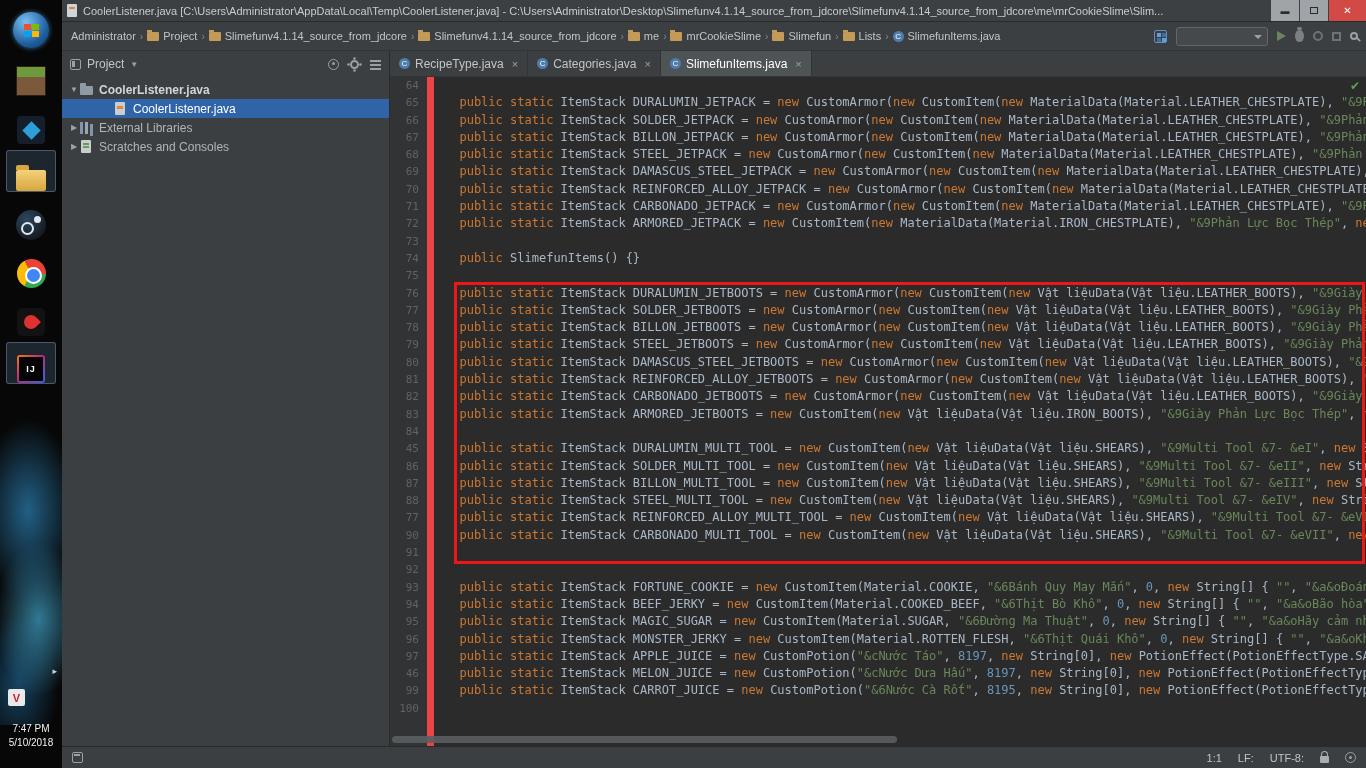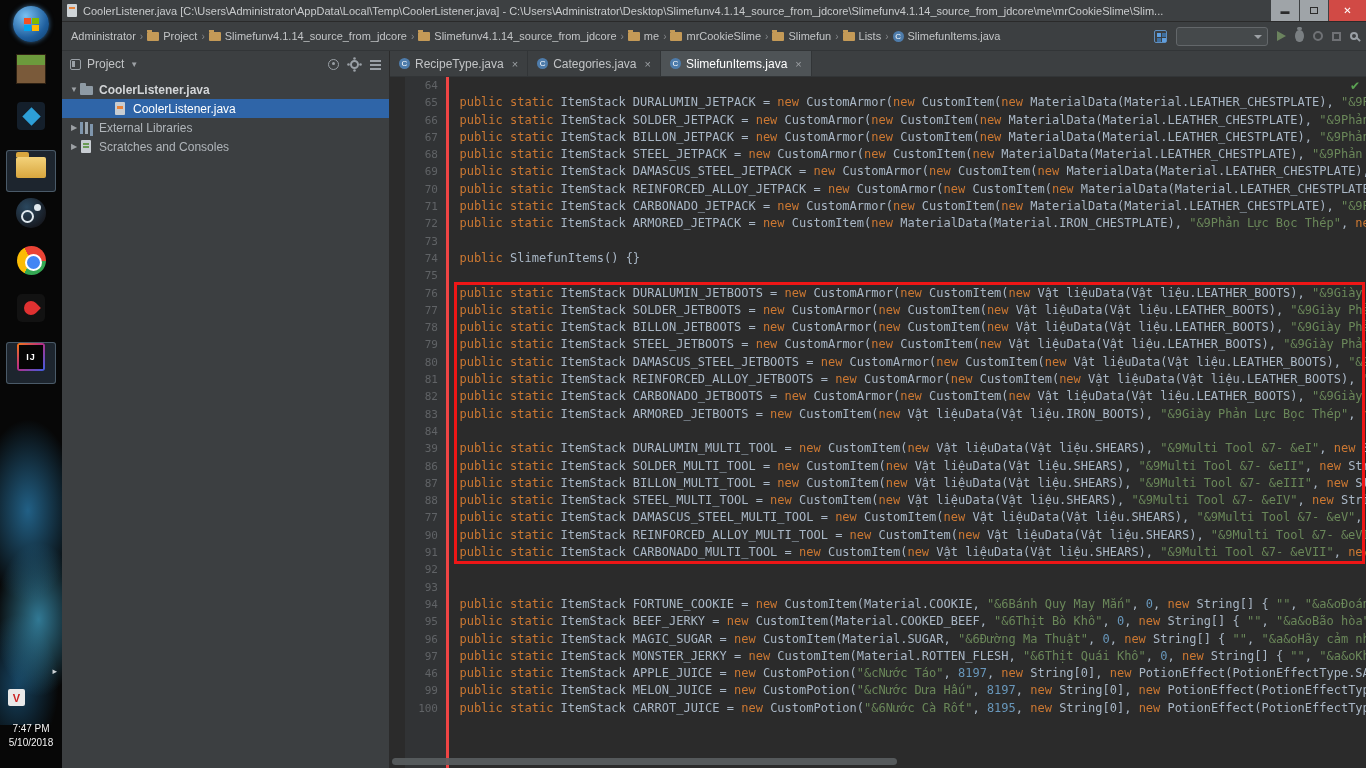--- a/index.html
+++ b/index.html
@@ -8,21 +8,21 @@
         font-family:"Liberation Sans","DejaVu Sans",sans-serif;cursor:default}
 
   
   .taskbar{position:absolute;left:0;top:0;width:62px;height:768px;background:#070707;z-index:20;overflow:hidden}
   .tb-glow{position:absolute;left:0;right:0;top:395px;height:330px;pointer-events:none;
     background:
       radial-gradient(70px 130px at 45% 35%, rgba(40,118,165,.80), transparent 70%),
       radial-gradient(62px 110px at 62% 68%, rgba(72,182,224,.65), transparent 70%),
       radial-gradient(55px 95px at 28% 88%, rgba(28,92,134,.70), transparent 75%)}
   .tb-col{position:absolute;top:6px;left:0;width:62px;display:flex;flex-direction:column;align-items:center;gap:6px}
-  .tb-btn{width:50px;height:42px;display:flex;align-items:flex-start;justify-content:center;border-radius:3px}
+  .tb-btn{width:50px;height:42px;display:flex;align-items:flex-end;justify-content:center;border-radius:3px}
   .tb-btn.active{background:rgba(150,200,255,.16);border:1px solid rgba(190,225,255,.28)}
   .start-orb{width:36px;height:36px;border-radius:50%;display:flex;align-items:center;justify-content:center;
     background:radial-gradient(circle at 35% 28%, #79c0f2, #1f5f9e 62%, #0e3a63);box-shadow:0 0 5px rgba(90,170,240,.6)}
   .win-flag{display:grid;grid-template-columns:7px 7px;grid-template-rows:6px 6px;gap:1px}
   .win-flag i{display:block}
   .win-flag i:nth-child(1){background:#f25022}.win-flag i:nth-child(2){background:#7fba00}
   .win-flag i:nth-child(3){background:#00a4ef}.win-flag i:nth-child(4){background:#ffb900}
   .mc-block{width:30px;height:30px;border:1px solid #2d2013;
     background:linear-gradient(#6c9a3c 0 10px, #7a5a3a 10px),
     repeating-linear-gradient(90deg, rgba(0,0,0,.12) 0 4px, transparent 4px 8px)}
@@ -106,21 +106,21 @@
   .ti-scratches::after{content:"";position:absolute;left:1px;top:0;width:10px;height:13px;background:#c8cdd2;border-radius:1px}
   .ti-scratches::before{content:"";position:absolute;left:3px;top:3px;width:6px;height:2px;background:#6a9a55;box-shadow:0 3px 0 #6a9a55;z-index:1}
 
   .editor-col{flex:1;display:flex;flex-direction:column;min-width:0}
   .tabs{height:26px;background:#3c3f41;display:flex;align-items:stretch;border-bottom:1px solid #323537;flex:0 0 auto}
   .tab{display:flex;align-items:center;gap:5px;padding:0 9px;font-size:12px;color:#c2c4c6;border-right:1px solid #323537;background:#3c3f41}
   .tab.active{background:#4e5356;color:#fff}
   .tab-close{color:#9da1a5;font-size:11px;margin-left:3px}
 
   .editor{flex:1;position:relative;background:#2b2b2b;overflow:hidden;min-height:0}
-  .gutter{position:absolute;left:15px;top:0;bottom:0;width:44px;background:#313335;border-right:3px solid #ef4444}
+  .gutter{position:absolute;left:0;top:0;bottom:0;width:44px;background:#313335;border-right:7px solid #ef4444}
   .gut-num{height:17.3px;line-height:17.3px;text-align:right;padding-right:8px;font-family:"DejaVu Sans Mono",monospace;font-size:11px;color:#606366}
   .code{position:absolute;left:45px;top:0;right:0;bottom:0;padding-left:10px;overflow:hidden}
   .code-line{height:17.3px;line-height:17.3px;font-family:"DejaVu Sans Mono",monospace;font-size:12px;white-space:pre}
   .tk-k{color:#cc7832}.tk-p{color:#a9b7c6}.tk-s{color:#6a8759}.tk-n{color:#6897bb}
   .check{position:absolute;top:2px;right:6px;color:#5ba353;font-size:12px;z-index:4}
   .hscroll{position:absolute;left:2px;right:2px;bottom:1px;height:9px;z-index:7}
   .hthumb{width:505px;height:7px;background:#5a5e61;border-radius:4px;opacity:.9}
   .annotation{position:absolute;left:64px;top:205px;right:1px;height:282px;border:3px solid #ee1616;z-index:6;pointer-events:none}
 
   .statusbar{height:22px;background:#3c3f41;border-top:1px solid #2a2a2a;display:flex;align-items:center;padding:0 10px;gap:16px;flex:0 0 auto}
@@ -330,21 +330,21 @@
               <div class="gut-num">75</div>
               <div class="gut-num">76</div>
               <div class="gut-num">77</div>
               <div class="gut-num">78</div>
               <div class="gut-num">79</div>
               <div class="gut-num">80</div>
               <div class="gut-num">81</div>
               <div class="gut-num">82</div>
               <div class="gut-num">83</div>
               <div class="gut-num">84</div>
-              <div class="gut-num">39</div>
+              <div class="gut-num">45</div>
               <div class="gut-num">86</div>
               <div class="gut-num">87</div>
               <div class="gut-num">88</div>
               <div class="gut-num">77</div>
               <div class="gut-num">90</div>
               <div class="gut-num">91</div>
               <div class="gut-num">92</div>
               <div class="gut-num">93</div>
               <div class="gut-num">94</div>
               <div class="gut-num">95</div>
@@ -373,21 +373,20 @@
               <div class="code-line"><span class="tk-k">  public static </span><span class="tk-p">ItemStack STEEL_JETBOOTS = </span><span class="tk-k">new </span><span class="tk-p">CustomArmor(</span><span class="tk-k">new </span><span class="tk-p">CustomItem(</span><span class="tk-k">new </span><span class="tk-p">Vật liệuData(Vật liệu.LEATHER_BOOTS), </span><span class="tk-s">"&amp;9Giày Phản Lực Thép"</span></div>
               <div class="code-line"><span class="tk-k">  public static </span><span class="tk-p">ItemStack DAMASCUS_STEEL_JETBOOTS = </span><span class="tk-k">new </span><span class="tk-p">CustomArmor(</span><span class="tk-k">new </span><span class="tk-p">CustomItem(</span><span class="tk-k">new </span><span class="tk-p">Vật liệuData(Vật liệu.LEATHER_BOOTS), </span><span class="tk-s">"&amp;9Giày Phản Lực Thép Damascus"</span></div>
               <div class="code-line"><span class="tk-k">  public static </span><span class="tk-p">ItemStack REINFORCED_ALLOY_JETBOOTS = </span><span class="tk-k">new </span><span class="tk-p">CustomArmor(</span><span class="tk-k">new </span><span class="tk-p">CustomItem(</span><span class="tk-k">new </span><span class="tk-p">Vật liệuData(Vật liệu.LEATHER_BOOTS), </span><span class="tk-s">"&amp;9Giày Phản Lực Hợp Kim"</span></div>
               <div class="code-line"><span class="tk-k">  public static </span><span class="tk-p">ItemStack CARBONADO_JETBOOTS = </span><span class="tk-k">new </span><span class="tk-p">CustomArmor(</span><span class="tk-k">new </span><span class="tk-p">CustomItem(</span><span class="tk-k">new </span><span class="tk-p">Vật liệuData(Vật liệu.LEATHER_BOOTS), </span><span class="tk-s">"&amp;9Giày Phản Lực Carbonado"</span></div>
               <div class="code-line"><span class="tk-k">  public static </span><span class="tk-p">ItemStack ARMORED_JETBOOTS = </span><span class="tk-k">new </span><span class="tk-p">CustomItem(</span><span class="tk-k">new </span><span class="tk-p">Vật liệuData(Vật liệu.IRON_BOOTS), </span><span class="tk-s">"&amp;9Giày Phản Lực Bọc Thép"</span><span class="tk-p">, </span><span class="tk-k">new </span></div>
               <div class="code-line"></div>
               <div class="code-line"><span class="tk-k">  public static </span><span class="tk-p">ItemStack DURALUMIN_MULTI_TOOL = </span><span class="tk-k">new </span><span class="tk-p">CustomItem(</span><span class="tk-k">new </span><span class="tk-p">Vật liệuData(Vật liệu.SHEARS), </span><span class="tk-s">"&amp;9Multi Tool &amp;7- &amp;eI"</span><span class="tk-p">, </span><span class="tk-k">new </span><span class="tk-p">String[] {</span></div>
               <div class="code-line"><span class="tk-k">  public static </span><span class="tk-p">ItemStack SOLDER_MULTI_TOOL = </span><span class="tk-k">new </span><span class="tk-p">CustomItem(</span><span class="tk-k">new </span><span class="tk-p">Vật liệuData(Vật liệu.SHEARS), </span><span class="tk-s">"&amp;9Multi Tool &amp;7- &amp;eII"</span><span class="tk-p">, </span><span class="tk-k">new </span><span class="tk-p">String[] {</span></div>
               <div class="code-line"><span class="tk-k">  public static </span><span class="tk-p">ItemStack BILLON_MULTI_TOOL = </span><span class="tk-k">new </span><span class="tk-p">CustomItem(</span><span class="tk-k">new </span><span class="tk-p">Vật liệuData(Vật liệu.SHEARS), </span><span class="tk-s">"&amp;9Multi Tool &amp;7- &amp;eIII"</span><span class="tk-p">, </span><span class="tk-k">new </span><span class="tk-p">String[] {</span></div>
               <div class="code-line"><span class="tk-k">  public static </span><span class="tk-p">ItemStack STEEL_MULTI_TOOL = </span><span class="tk-k">new </span><span class="tk-p">CustomItem(</span><span class="tk-k">new </span><span class="tk-p">Vật liệuData(Vật liệu.SHEARS), </span><span class="tk-s">"&amp;9Multi Tool &amp;7- &amp;eIV"</span><span class="tk-p">, </span><span class="tk-k">new </span><span class="tk-p">String[] { "</span></div>
-              <div class="code-line"><span class="tk-k">  public static </span><span class="tk-p">ItemStack DAMASCUS_STEEL_MULTI_TOOL = </span><span class="tk-k">new </span><span class="tk-p">CustomItem(</span><span class="tk-k">new </span><span class="tk-p">Vật liệuData(Vật liệu.SHEARS), </span><span class="tk-s">"&amp;9Multi Tool &amp;7- &amp;eV"</span><span class="tk-p">, </span></div>
               <div class="code-line"><span class="tk-k">  public static </span><span class="tk-p">ItemStack REINFORCED_ALLOY_MULTI_TOOL = </span><span class="tk-k">new </span><span class="tk-p">CustomItem(</span><span class="tk-k">new </span><span class="tk-p">Vật liệuData(Vật liệu.SHEARS), </span><span class="tk-s">"&amp;9Multi Tool &amp;7- &amp;eVI"</span></div>
               <div class="code-line"><span class="tk-k">  public static </span><span class="tk-p">ItemStack CARBONADO_MULTI_TOOL = </span><span class="tk-k">new </span><span class="tk-p">CustomItem(</span><span class="tk-k">new </span><span class="tk-p">Vật liệuData(Vật liệu.SHEARS), </span><span class="tk-s">"&amp;9Multi Tool &amp;7- &amp;eVII"</span><span class="tk-p">, </span><span class="tk-k">new </span></div>
               <div class="code-line"></div>
               <div class="code-line"></div>
               <div class="code-line"><span class="tk-k">  public static </span><span class="tk-p">ItemStack FORTUNE_COOKIE = </span><span class="tk-k">new </span><span class="tk-p">CustomItem(Material.COOKIE, </span><span class="tk-s">"&amp;6Bánh Quy May Mắn"</span><span class="tk-p">, </span><span class="tk-n">0</span><span class="tk-p">, </span><span class="tk-k">new </span><span class="tk-p">String[] { </span><span class="tk-s">""</span><span class="tk-p">, </span><span class="tk-s">"&amp;a&amp;oĐoán trước tương lai"</span></div>
               <div class="code-line"><span class="tk-k">  public static </span><span class="tk-p">ItemStack BEEF_JERKY = </span><span class="tk-k">new </span><span class="tk-p">CustomItem(Material.COOKED_BEEF, </span><span class="tk-s">"&amp;6Thịt Bò Khô"</span><span class="tk-p">, </span><span class="tk-n">0</span><span class="tk-p">, </span><span class="tk-k">new </span><span class="tk-p">String[] { </span><span class="tk-s">""</span><span class="tk-p">, </span><span class="tk-s">"&amp;a&amp;oBão hòa"</span></div>
               <div class="code-line"><span class="tk-k">  public static </span><span class="tk-p">ItemStack MAGIC_SUGAR = </span><span class="tk-k">new </span><span class="tk-p">CustomItem(Material.SUGAR, </span><span class="tk-s">"&amp;6Đường Ma Thuật"</span><span class="tk-p">, </span><span class="tk-n">0</span><span class="tk-p">, </span><span class="tk-k">new </span><span class="tk-p">String[] { </span><span class="tk-s">""</span><span class="tk-p">, </span><span class="tk-s">"&amp;a&amp;oHãy cảm nhận sức mạnh"</span></div>
               <div class="code-line"><span class="tk-k">  public static </span><span class="tk-p">ItemStack MONSTER_JERKY = </span><span class="tk-k">new </span><span class="tk-p">CustomItem(Material.ROTTEN_FLESH, </span><span class="tk-s">"&amp;6Thịt Quái Khô"</span><span class="tk-p">, </span><span class="tk-n">0</span><span class="tk-p">, </span><span class="tk-k">new </span><span class="tk-p">String[] { </span><span class="tk-s">""</span><span class="tk-p">, </span><span class="tk-s">"&amp;a&amp;oKhông còn đói"</span></div>
               <div class="code-line"><span class="tk-k">  public static </span><span class="tk-p">ItemStack APPLE_JUICE = </span><span class="tk-k">new </span><span class="tk-p">CustomPotion(</span><span class="tk-s">"&amp;cNước Táo"</span><span class="tk-p">, </span><span class="tk-n">8197</span><span class="tk-p">, </span><span class="tk-k">new </span><span class="tk-p">String[0], </span><span class="tk-k">new </span><span class="tk-p">PotionEffect(PotionEffectType.SATURATION, </span></div>
               <div class="code-line"><span class="tk-k">  public static </span><span class="tk-p">ItemStack MELON_JUICE = </span><span class="tk-k">new </span><span class="tk-p">CustomPotion(</span><span class="tk-s">"&amp;cNước Dưa Hấu"</span><span class="tk-p">, </span><span class="tk-n">8197</span><span class="tk-p">, </span><span class="tk-k">new </span><span class="tk-p">String[0], </span><span class="tk-k">new </span><span class="tk-p">PotionEffect(PotionEffectType.SATURATION</span></div>
@@ -396,15 +395,24 @@
           <div class="check">✔</div>
           <div class="annotation"></div>
           <div class="hscroll">
               <div class="hthumb"></div>
             </div>
         </div>
       </div>
 
     </div>
 
+    <div class="statusbar">
+      <span class="sb-grid"></span>
+      <span class="sb-spacer"></span>
+      <span class="sb-item">1:1</span>
+      <span class="sb-item">LF:</span>
+      <span class="sb-item">UTF-8:</span>
+      <span class="lock-ic"></span>
+      <span class="hector-ic"></span>
+    </div>
 
   </div>
 </div>
 
 </body></html>

